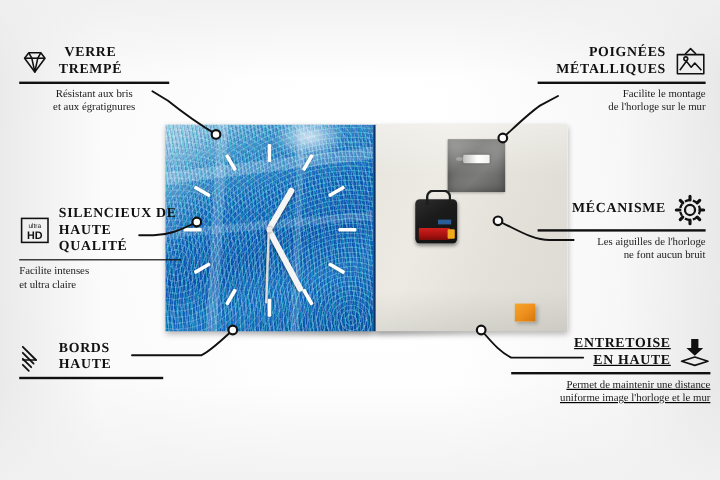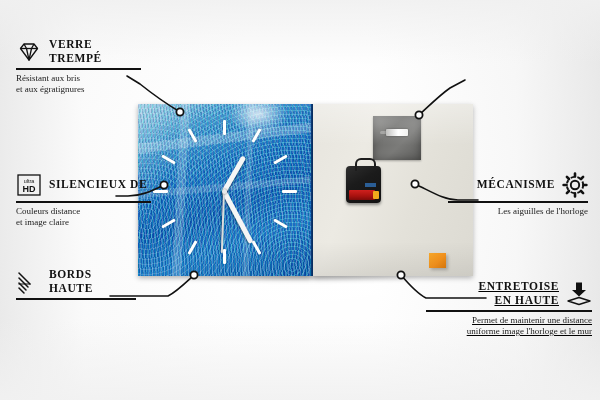--- a/index.html
+++ b/index.html
@@ -185,21 +185,21 @@
         <div class="loop"></div>
         <div class="lbl"></div>
         <div class="batt">
             <i></i>
           </div>
       </div>
       <div class="foam"></div>
     </div>
   </div>
 
-  <div class="callout left" style="left:16px;top:38px;width:125px;">
+  <div class="callout left" style="left:16px;top:38px;width:125px;text-align:center;">
     <div class="head">
       <div class="ico">
         <svg width="26" height="22" viewBox="0 0 26 22">
           <g fill="none" stroke="#111" stroke-width="1.3" stroke-linejoin="round">
             <path d="M4.5,7.5 L8,3 L18,3 L21.5,7.5 L13,19 Z"></path>
             <path d="M4.5,7.5 L21.5,7.5"></path>
             <path d="M8,3 L10.5,7.5 L13,19 L15.5,7.5 L18,3"></path>
           </g>
         </svg>
       </div>
@@ -217,28 +217,29 @@
     <div class="head">
       <div class="ico">
         <svg width="26" height="24" viewBox="0 0 26 24">
           <rect x="2" y="2" width="22" height="20" fill="none" stroke="#111" stroke-width="1.3"></rect>
           <text x="13" y="10" font-family="Liberation Sans, sans-serif" font-size="5.4" text-anchor="middle" fill="#111">ultra</text>
           <text x="13" y="19" font-family="Liberation Sans, sans-serif" font-size="9" font-weight="bold" text-anchor="middle" fill="#111">HD</text>
         </svg>
       </div>
       <div>
         <div class="ttl">SILENCIEUX DE</div>
-      </div>
-    </div>
-    <div class="rule"></div>
-    <div class="sub">Couleurs distance</div>
-    <div class="sub">et image claire</div>
-  </div>
-
-  <div class="callout left" style="left:16px;top:268px;width:120px;">
+        <div class="ttl">HAUTE QUALITÉ</div>
+      </div>
+    </div>
+    <div class="rule"></div>
+    <div class="sub">Facilite intenses</div>
+    <div class="sub">et ultra claire</div>
+  </div>
+
+  <div class="callout left" style="left:16px;top:284px;width:120px;">
     <div class="head">
       <div class="ico">
         <svg width="26" height="24" viewBox="0 0 26 24">
           <g stroke="#111" stroke-width="1.5" stroke-linecap="round">
             <path d="M3,3 L14,14"></path>
               <path d="M3,8 L12,17"></path>
             <path d="M3,13 L10,20"></path>
               <path d="M3,18 L8,23"></path>
             <path d="M14,14 L3,14" stroke-width="1.2"></path>
           </g>
@@ -246,39 +247,61 @@
       </div>
       <div>
         <div class="ttl">BORDS</div>
         <div class="ttl">HAUTE</div>
       </div>
     </div>
     <div class="rule"></div>
     <div class="sub"></div>
   </div>
 
-
-  <div class="callout right" style="right:12px;top:172px;width:140px;">
+  <div class="callout right" style="right:12px;top:38px;width:140px;">
+    <div class="head">
+      <div>
+        <div class="ttl">POIGNÉES</div>
+        <div class="ttl">MÉTALLIQUES</div>
+      </div>
+      <div class="ico">
+        <svg width="27" height="25" viewBox="0 0 27 25">
+          <g fill="none" stroke="#111" stroke-width="1.3" stroke-linejoin="round">
+            <path d="M9,6 L13.5,1.5 L18,6"></path>
+            <rect x="2.5" y="6.5" width="22" height="16"></rect>
+            <path d="M4.5,19.5 L10,12 L14,17 L17,13.5 L22.5,19.5"></path>
+            <circle cx="9.5" cy="10" r="1.6"></circle>
+          </g>
+        </svg>
+      </div>
+    </div>
+    <div class="rule"></div>
+    <div class="sub">Facilite le montage</div>
+    <div class="sub">de l'horloge sur le mur</div>
+  </div>
+
+  <div class="callout right" style="right:12px;top:162px;width:140px;">
     <div class="head">
       <div>
         <div class="ttl">MÉCANISME</div>
       </div>
       <div class="ico">
         <svg width="26" height="26" viewBox="0 0 26 26">
           <g fill="none" stroke="#111" stroke-width="1.9">
             <circle cx="13" cy="13" r="4.2"></circle>
             <path d="M13,1.6 L13,4.6 M13,21.4 L13,24.4 M1.6,13 L4.6,13 M21.4,13 L24.4,13
                      M4.9,4.9 L7,7 M19,19 L21.1,21.1 M21.1,4.9 L19,7 M7,19 L4.9,21.1" stroke-linecap="round" stroke-width="2.6"></path>
             <circle cx="13" cy="13" r="8.2" stroke-width="1.9" stroke-dasharray="3.6 3.2"></circle>
           </g>
         </svg>
       </div>
     </div>
     <div class="rule"></div>
     <div class="sub">Les aiguilles de l'horloge</div>
+    <div class="sub">ne font aucun bruit</div>
   </div>
 
   <div class="callout right" style="right:8px;top:280px;width:166px;text-decoration:underline;">
     <div class="head">
       <div>
         <div class="ttl">ENTRETOISE</div>
         <div class="ttl">EN HAUTE</div>
       </div>
       <div class="ico">
         <svg width="26" height="25" viewBox="0 0 26 25">

